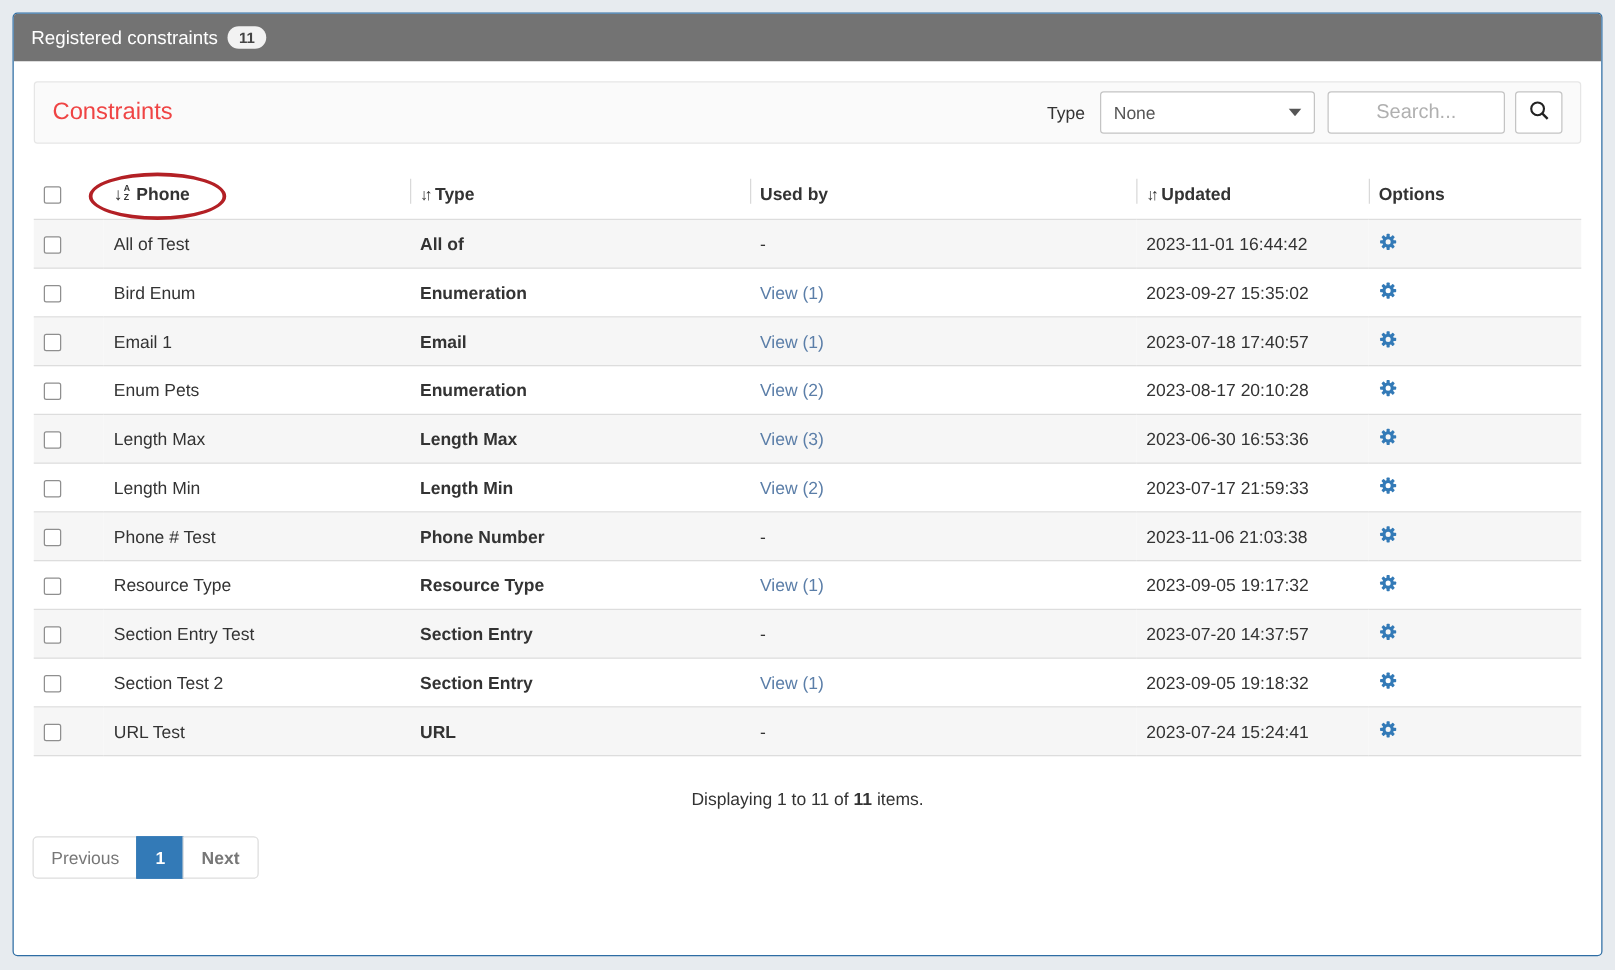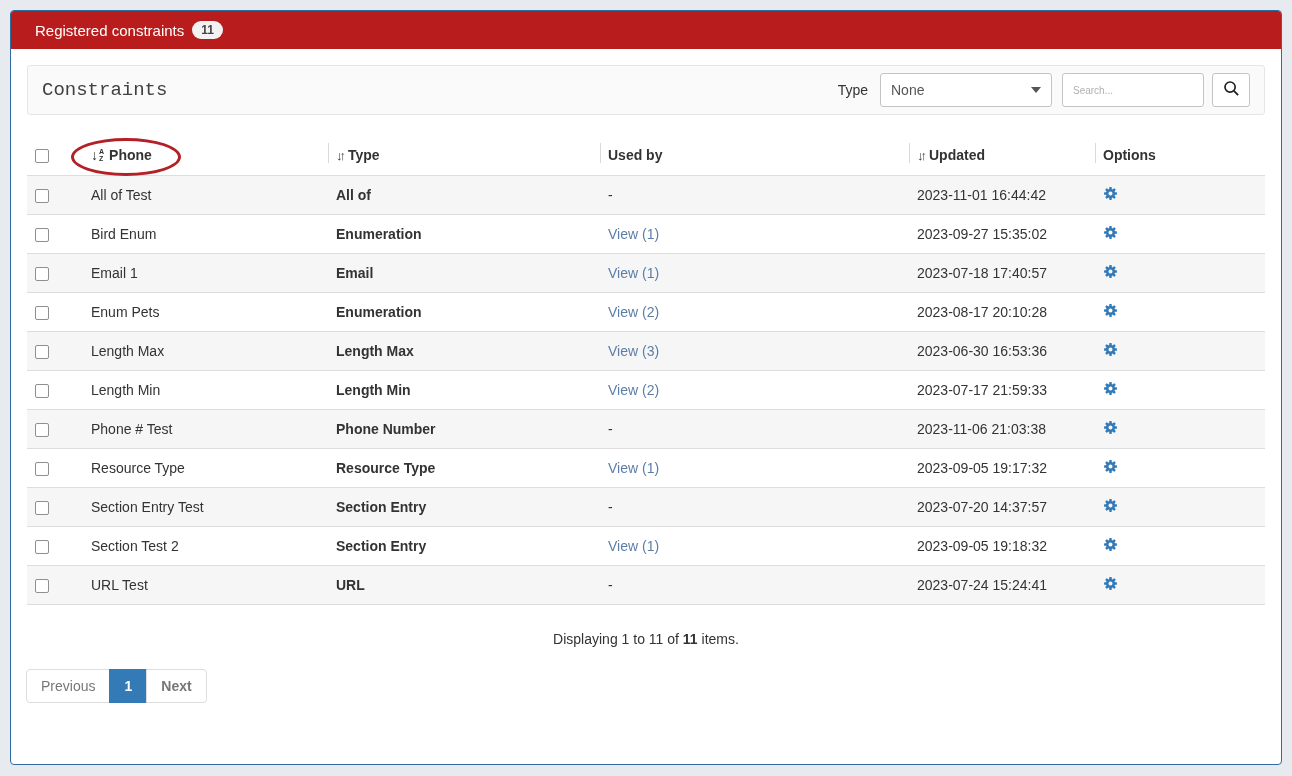--- a/index.html
+++ b/index.html
@@ -13,26 +13,26 @@
   .panel {
     position: absolute;
     left: 10px; top: 10px;
     width: 1272px; height: 755px;
     background: #fff;
     border: 1px solid #2e6da4;
     border-radius: 4px;
     overflow: hidden;
   }
   .panel-heading {
-    background: #b91c1c;
+    background: #737373;
     color: #fff;
     height: 38px;
     display: flex;
     align-items: center;
-    padding: 0 24px;
+    padding: 0 14px;
     font-size: 15px;
   }
   .badge {
     margin-left: 8px;
     background: #f2f2f2;
     color: #444;
     font-size: 12px;
     font-weight: bold;
     border-radius: 10px;
     padding: 2px 9px;
@@ -44,21 +44,21 @@
   .toolbar {
     background: #fafafa;
     border: 1px solid #e6e6e6;
     border-radius: 3px;
     height: 50px;
     display: flex;
     align-items: center;
     padding: 0 14px;
     margin-bottom: 22px;
   }
-  .toolbar-heading { font-size: 19px; color: #404040; font-family: Liberation Mono, monospace; }
+  .toolbar-heading { font-size: 19px; color: #ef4444; }
   .toolbar-right { margin-left: auto; display: flex; align-items: center; gap: 10px; }
   .type-label { color: #333; font-size: 14px; margin-right: 2px; }
   .select {
     width: 172px; height: 34px;
     background: #fff;
     border: 1px solid #c4c4c4;
     border-radius: 3px;
     display: flex; align-items: center;
     padding: 0 10px;
     color: #555;
@@ -69,24 +69,25 @@
     width: 0; height: 0;
     border-left: 5px solid transparent;
     border-right: 5px solid transparent;
     border-top: 6px solid #555;
   }
   .search-input {
     width: 142px; height: 34px;
     border: 1px solid #c4c4c4;
     border-radius: 3px;
     padding: 0 10px;
-    font-size: 10px;
+    font-size: 16px;
     font-family: "Liberation Sans", sans-serif;
     color: #333;
     outline: none;
+    text-align: center;
   }
   .search-input::placeholder { color: #b0b0b0; }
   .search-btn {
     width: 38px; height: 34px;
     background: #fff;
     border: 1px solid #c4c4c4;
     border-radius: 3px;
     display: flex; align-items: center; justify-content: center;
     cursor: pointer;
     margin-left: -2px;

